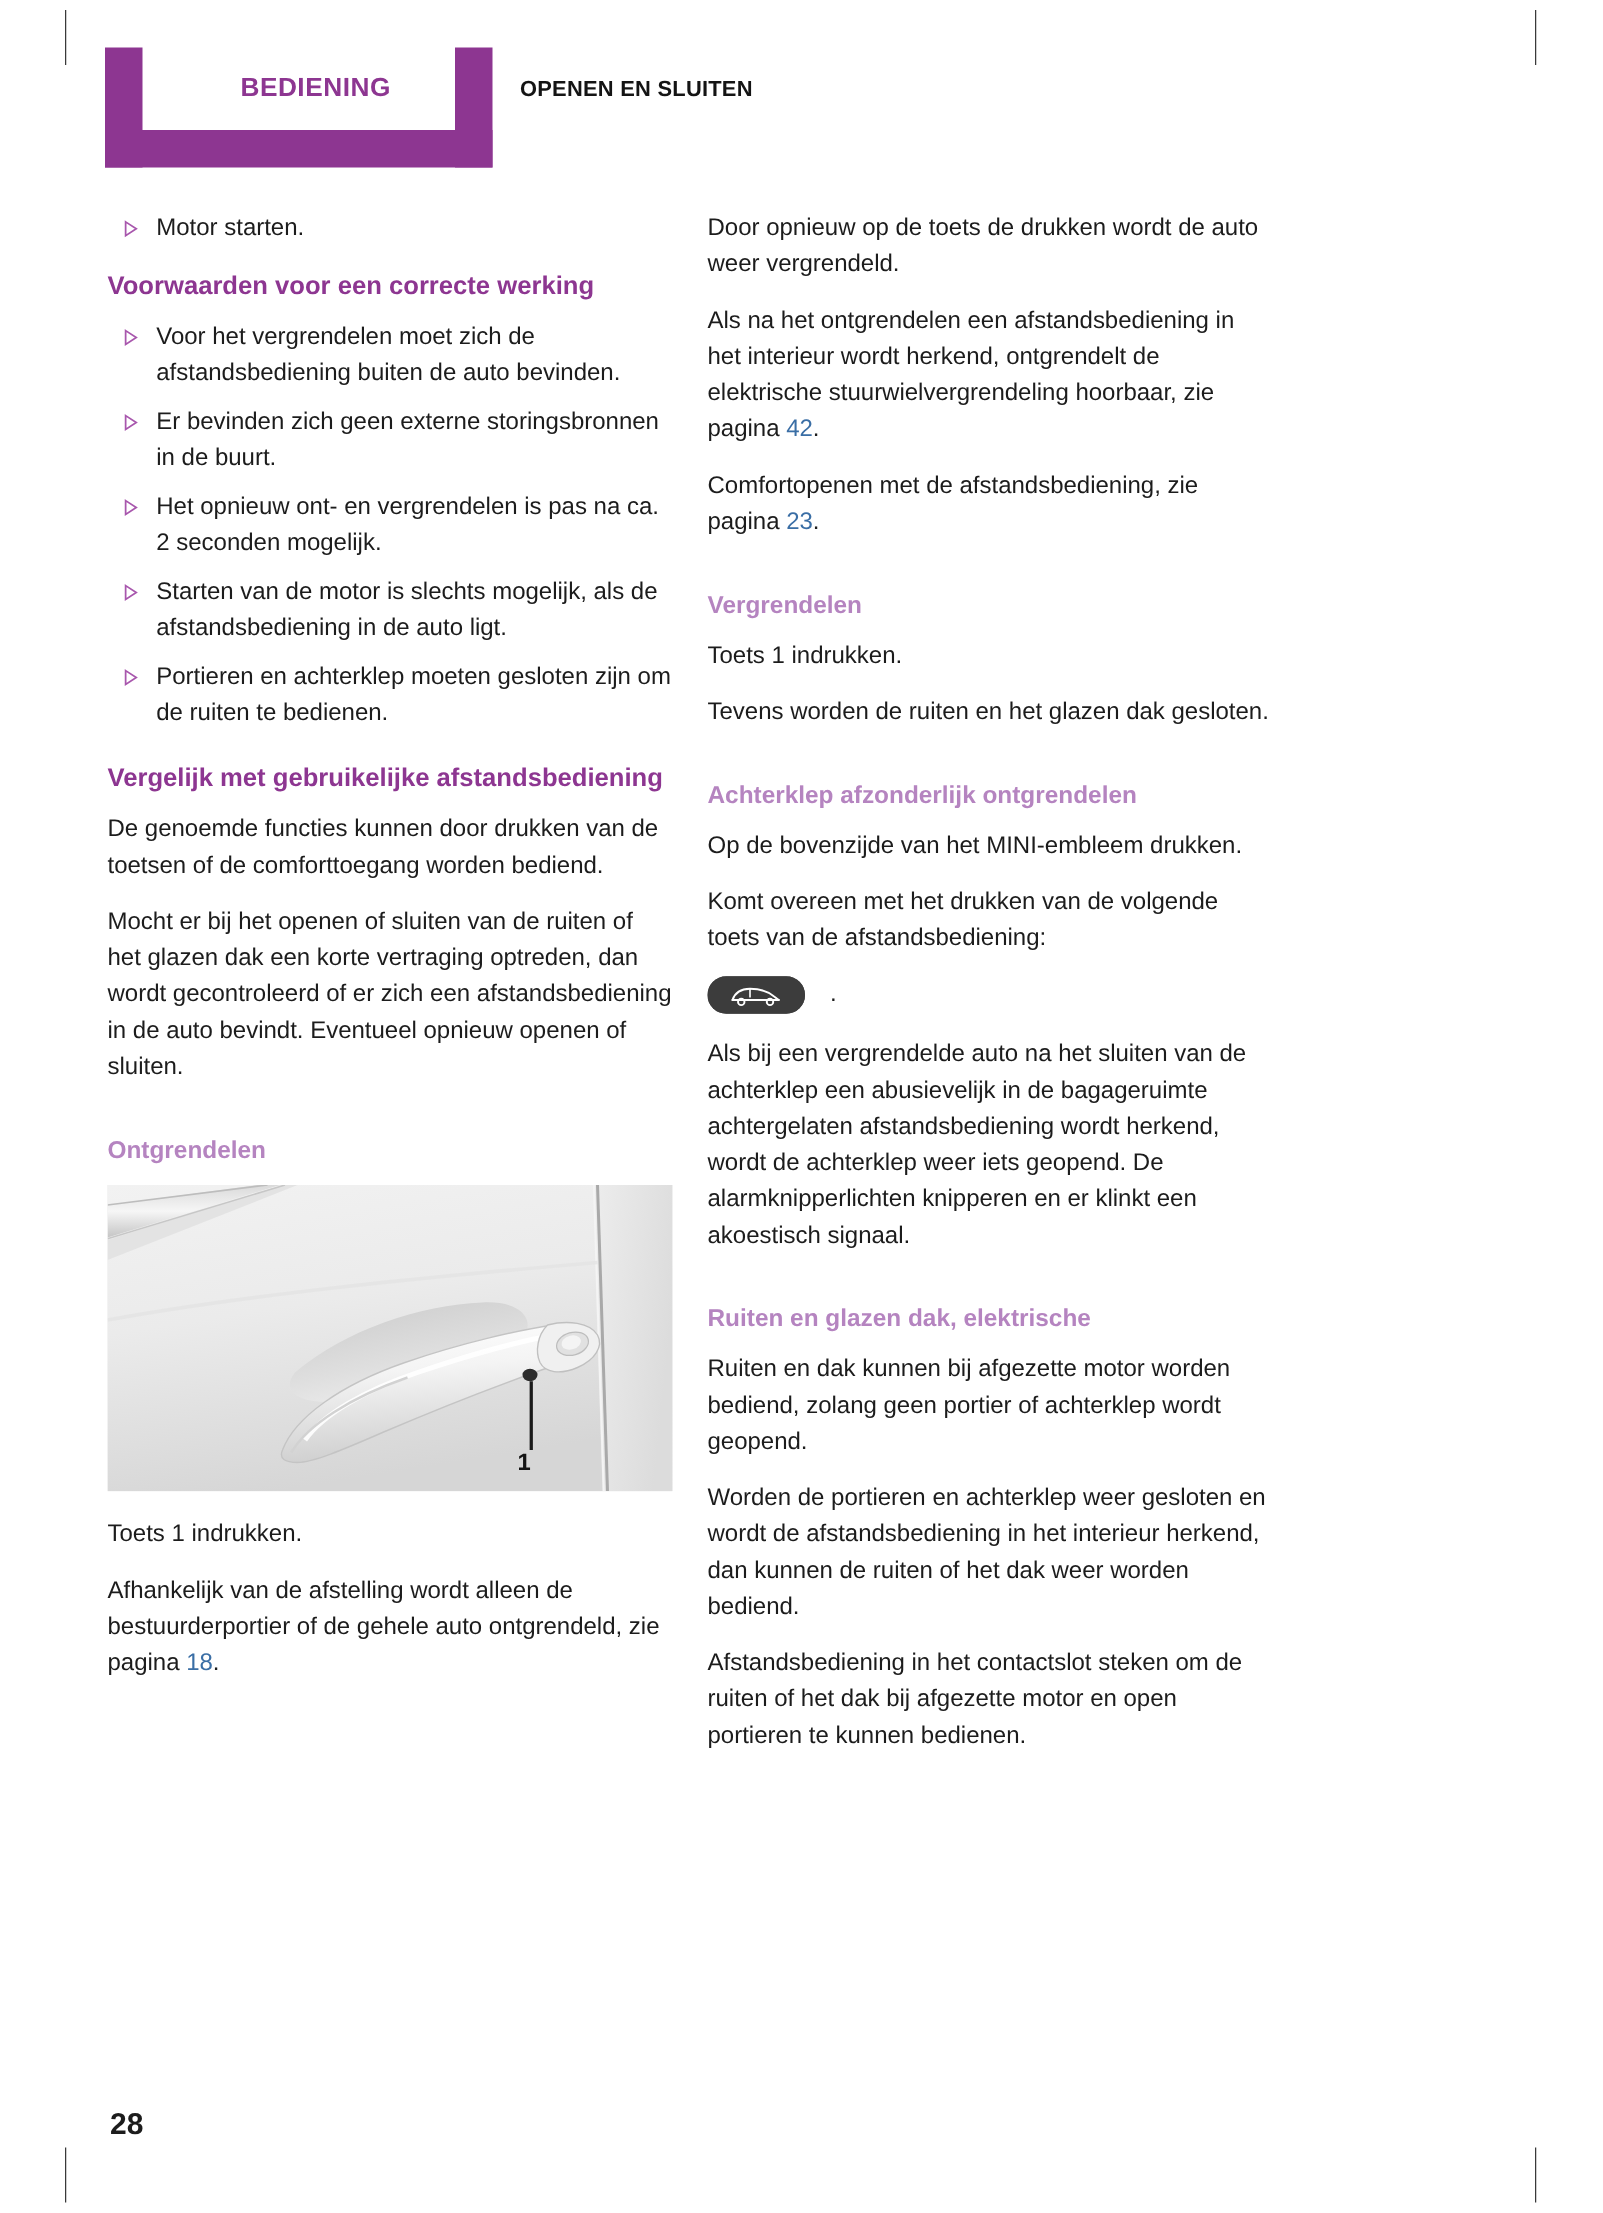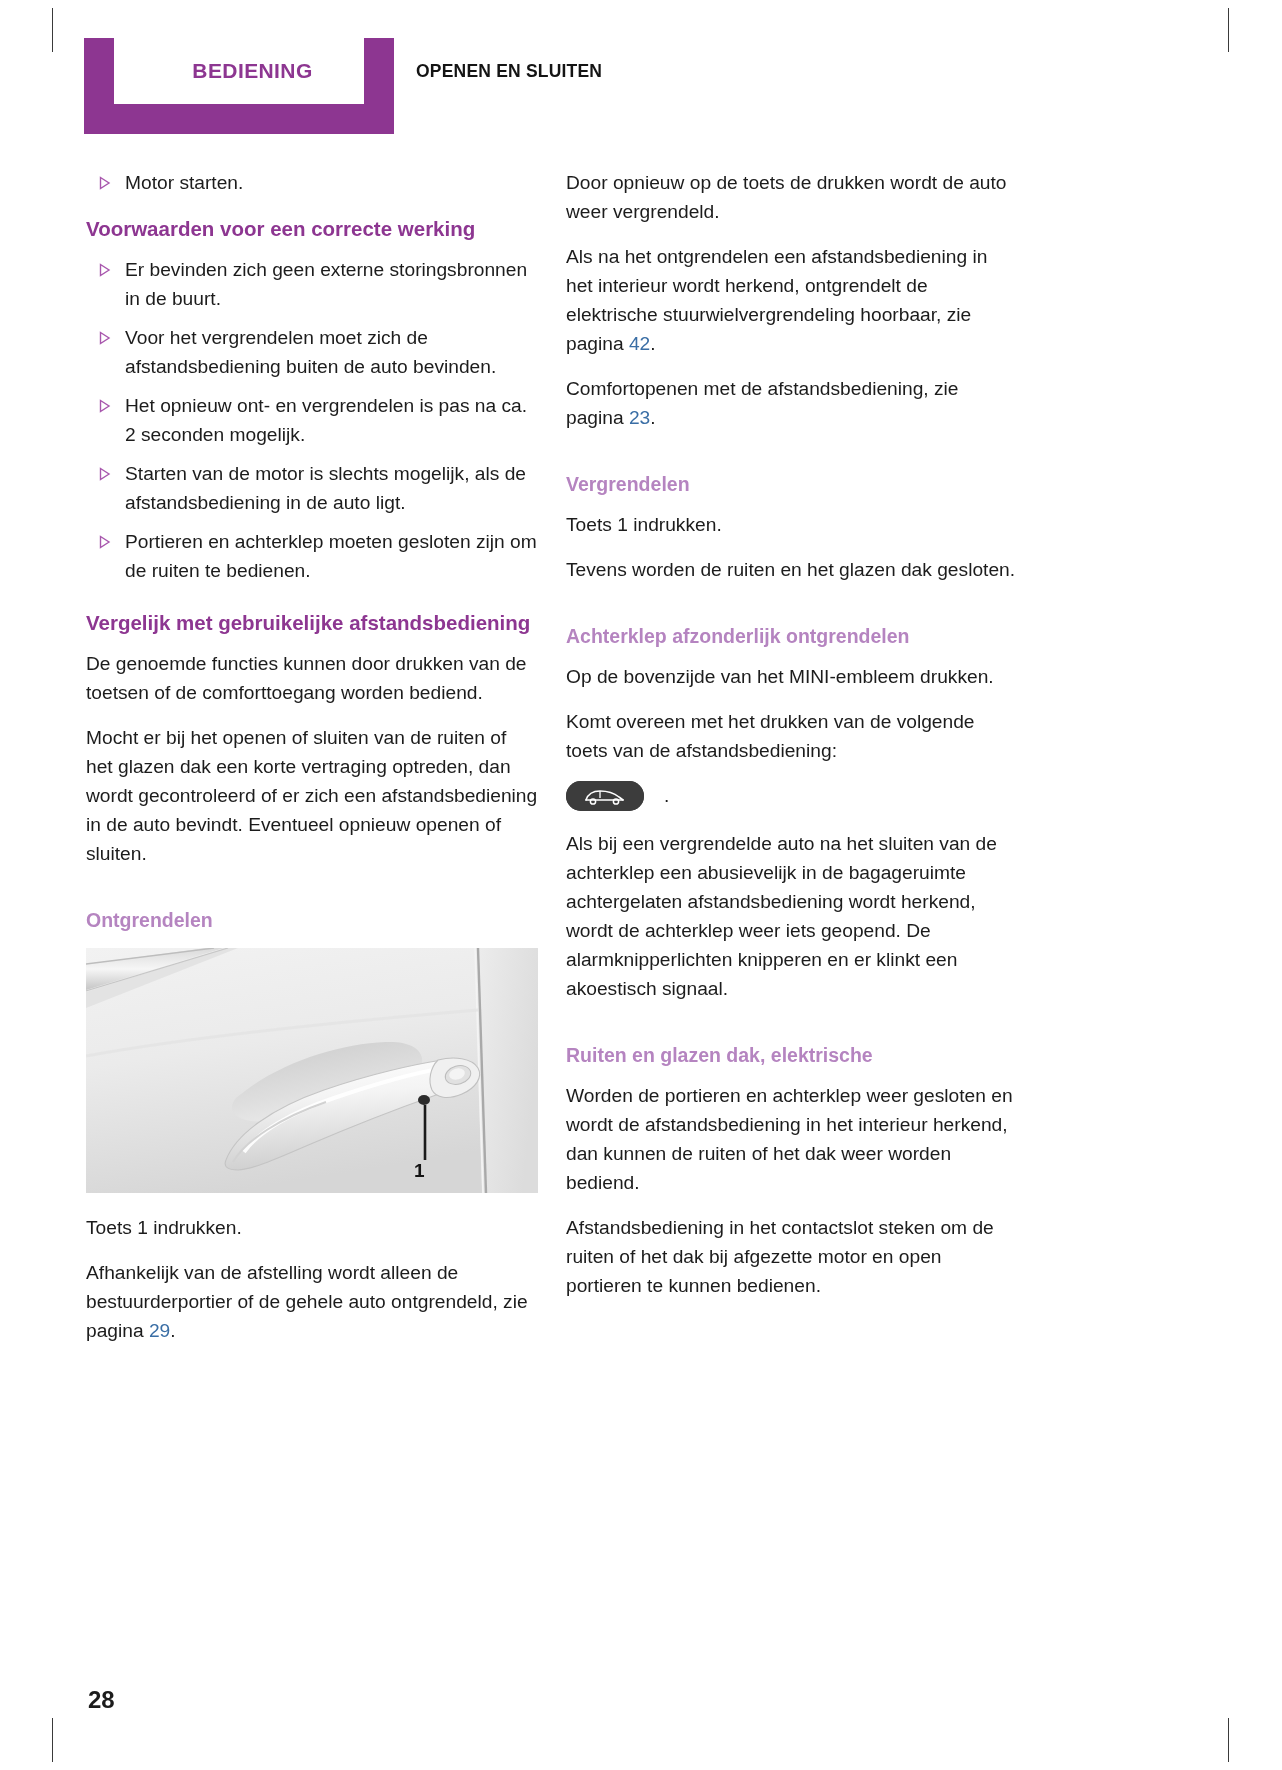--- a/index.html
+++ b/index.html
@@ -208,29 +208,29 @@
     </div>
 
     <h2 class="head-main first">Voorwaarden voor een correcte werking</h2>
 
     <div class="bullet">
       <span class="tri">
         <svg width="12" height="14" viewBox="0 0 12 14">
             <path d="M1.5 1.5 L10 7 L1.5 12.5 Z" fill="none" stroke="#a857ad" stroke-width="1.4"></path>
           </svg>
       </span>
+      <span>Voor het vergrendelen moet zich de afstandsbediening buiten de auto bevinden.</span>
+    </div>
+    <div class="bullet">
+      <span class="tri">
+        <svg width="12" height="14" viewBox="0 0 12 14">
+            <path d="M1.5 1.5 L10 7 L1.5 12.5 Z" fill="none" stroke="#a857ad" stroke-width="1.4"></path>
+          </svg>
+      </span>
       <span>Er bevinden zich geen externe storingsbronnen in de buurt.</span>
-    </div>
-    <div class="bullet">
-      <span class="tri">
-        <svg width="12" height="14" viewBox="0 0 12 14">
-            <path d="M1.5 1.5 L10 7 L1.5 12.5 Z" fill="none" stroke="#a857ad" stroke-width="1.4"></path>
-          </svg>
-      </span>
-      <span>Voor het vergrendelen moet zich de afstandsbediening buiten de auto bevinden.</span>
     </div>
     <div class="bullet">
       <span class="tri">
         <svg width="12" height="14" viewBox="0 0 12 14">
             <path d="M1.5 1.5 L10 7 L1.5 12.5 Z" fill="none" stroke="#a857ad" stroke-width="1.4"></path>
           </svg>
       </span>
       <span>Het opnieuw ont- en vergrendelen is pas na ca. 2 seconden mogelijk.</span>
     </div>
     <div class="bullet">
@@ -317,21 +317,21 @@
         <ellipse cx="338" cy="152" rx="6" ry="5" fill="#2c2c2c"></ellipse>
 
         <line x1="339" y1="157" x2="339" y2="212" stroke="#1a1a1a" stroke-width="2.6"></line>
       </svg>
       <div style="position:absolute; left:328px; top:212px; font-size:19px; font-weight:bold; color:#141414;">1</div>
     </div>
 
     <p class="para" style="margin-top:2px;">Toets 1 indrukken.</p>
 
     <p class="para">
-      <span>Afhankelijk van de afstelling wordt alleen de bestuurderportier of de gehele auto ontgrendeld, zie pagina </span><span class="xref">29</span><span>.</span>
+      <span>Afhankelijk van de afstelling wordt alleen de bestuurderportier of de gehele auto ontgrendeld, zie pagina </span><span class="xref">18</span><span>.</span>
     </p>
 
   </div>
 
   <div class="col col-right">
 
     <p class="para">Door opnieuw op de toets de drukken wordt de auto weer vergrendeld.</p>
 
     <p class="para">
       <span>Als na het ontgrendelen een afstandsbediening in het interieur wordt herkend, ontgrendelt de elektrische stuurwielvergrendeling hoorbaar, zie pagina </span><span class="xref">42</span><span>.</span>
@@ -363,20 +363,21 @@
           <path d="M34 10 L34 17" stroke="#ffffff" stroke-width="1.3"></path>
         </svg>
       </span>
       <span class="fob-dot">.</span>
     </div>
 
     <p class="para">Als bij een vergrendelde auto na het sluiten van de achterklep een abusievelijk in de bagageruimte achtergelaten afstandsbediening wordt herkend, wordt de achterklep weer iets geopend. De alarmknipperlichten knipperen en er klinkt een akoestisch signaal.</p>
 
     <h3 class="head-sub">Ruiten en glazen dak, elektrische</h3>
 
+    <p class="para">Ruiten en dak kunnen bij afgezette motor worden bediend, zolang geen portier of achterklep wordt geopend.</p>
     <p class="para">Worden de portieren en achterklep weer gesloten en wordt de afstandsbediening in het interieur herkend, dan kunnen de ruiten of het dak weer worden bediend.</p>
     <p class="para">Afstandsbediening in het contactslot steken om de ruiten of het dak bij afgezette motor en open portieren te kunnen bedienen.</p>
 
   </div>
 
   <div class="pagenum">28</div>
 
 </div>
 
 </body></html>

